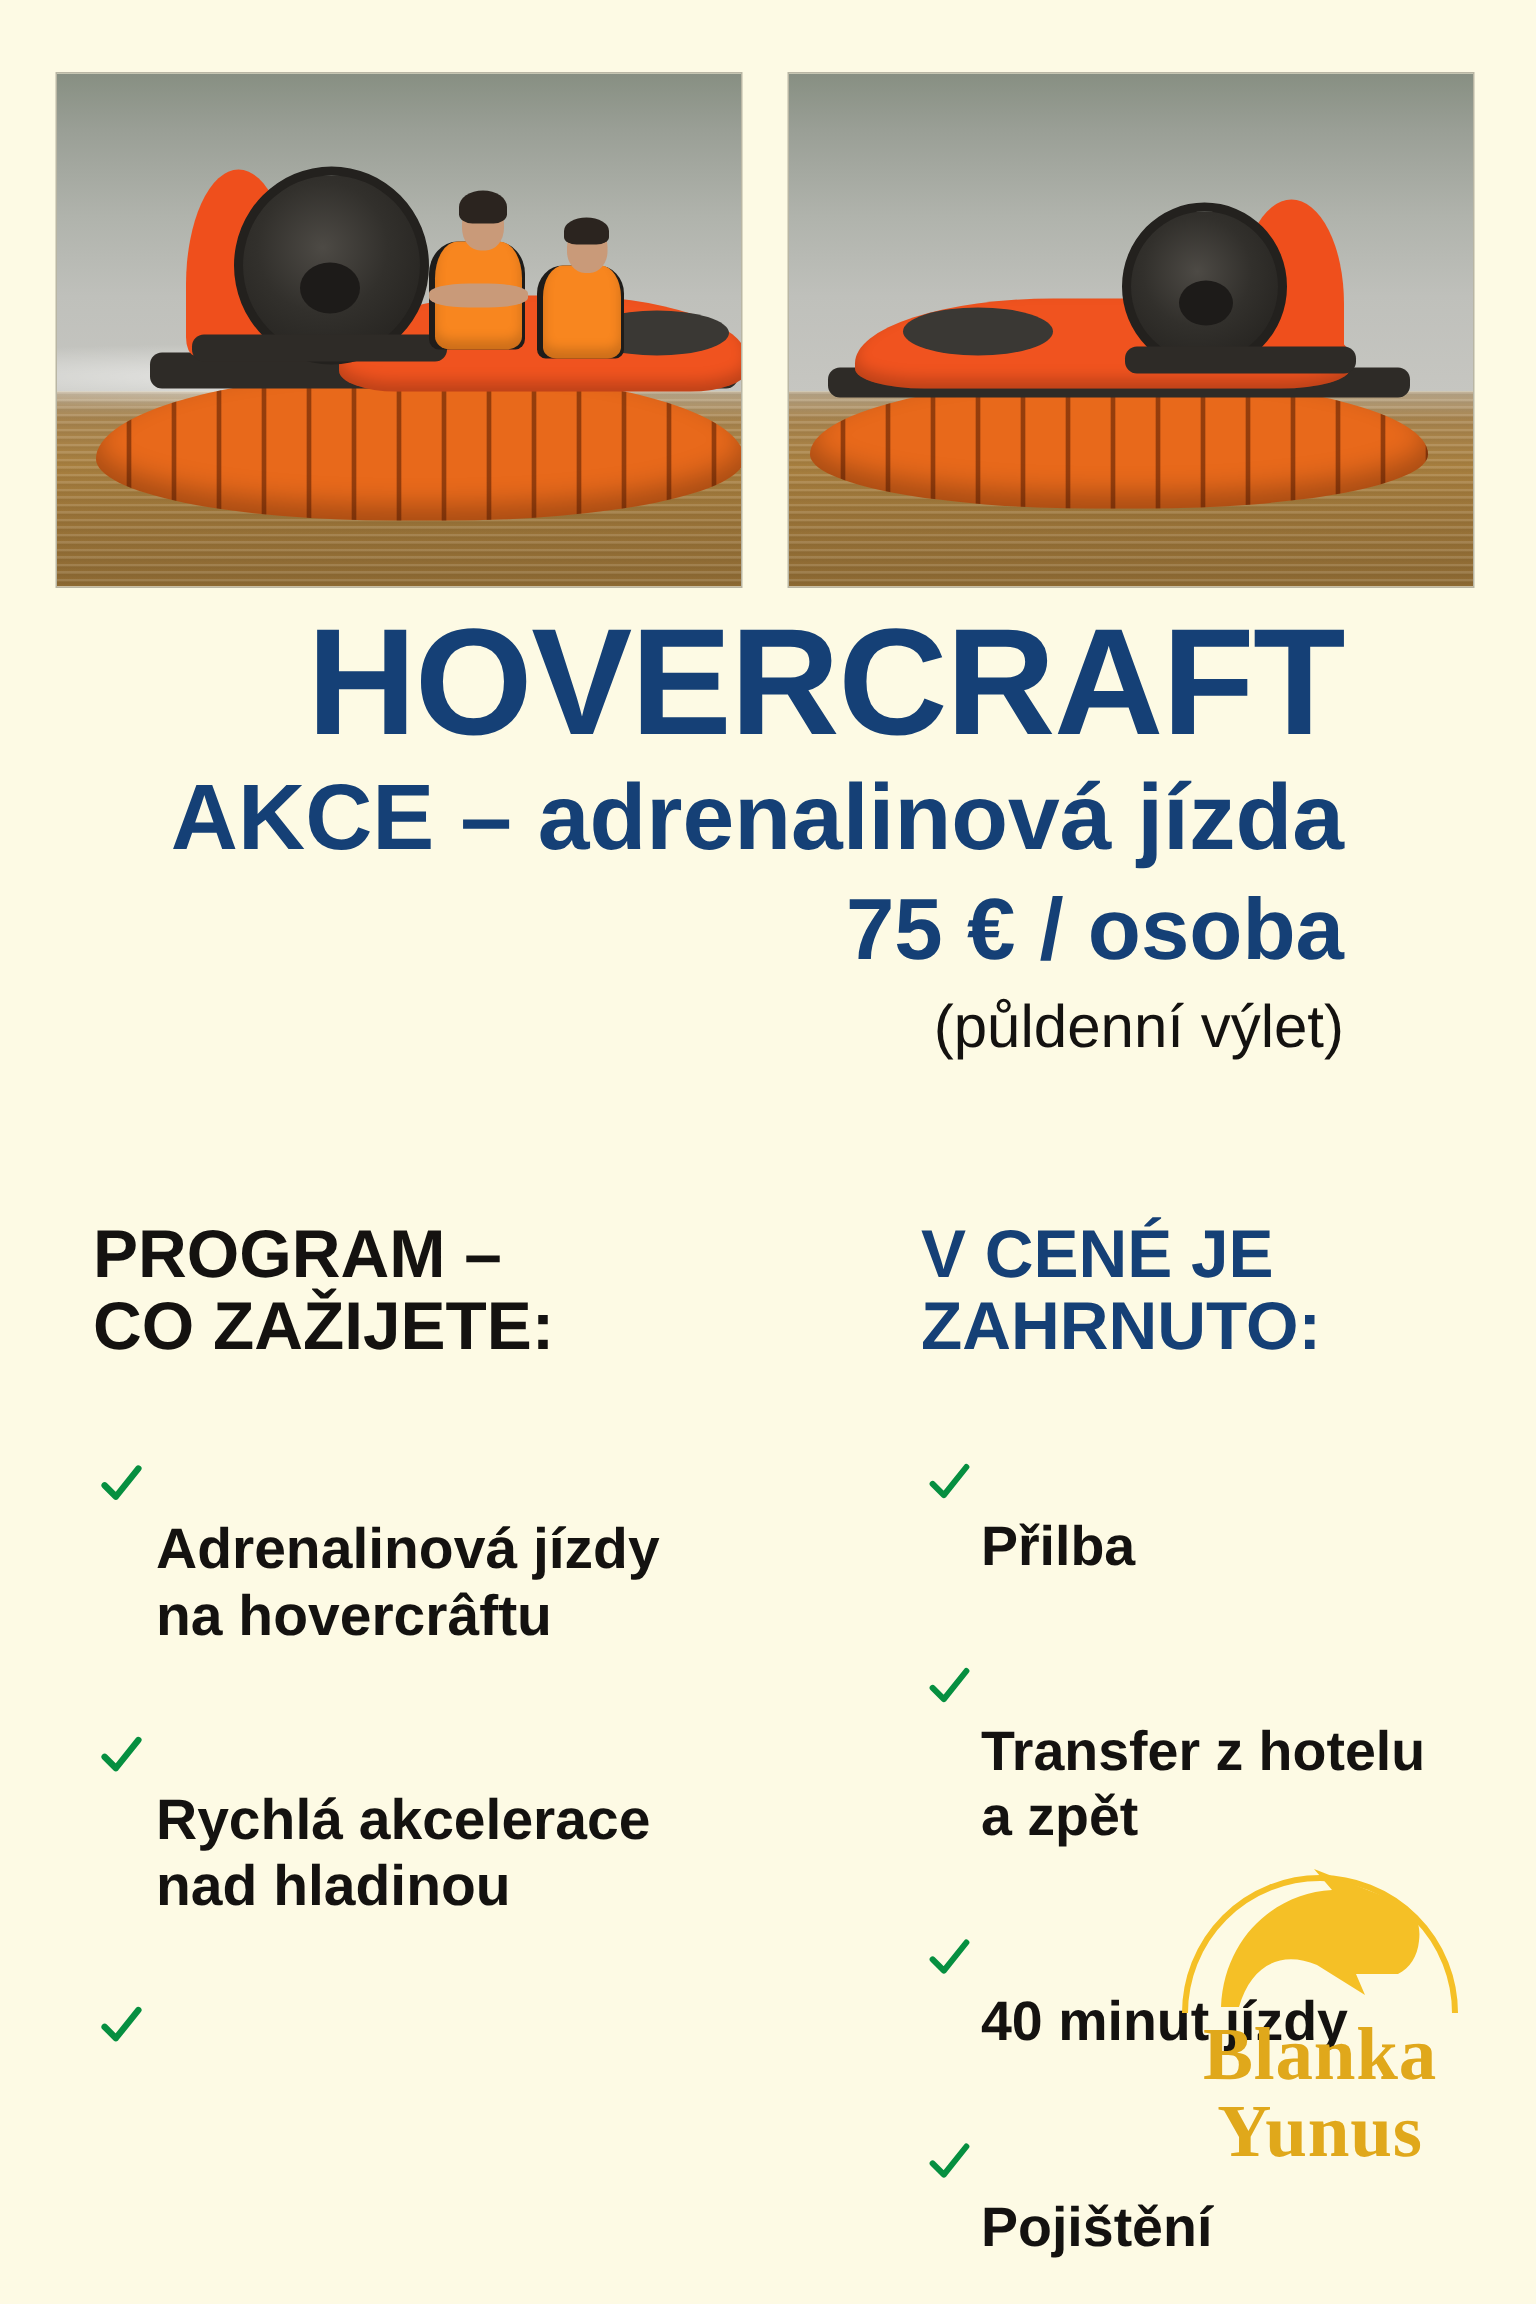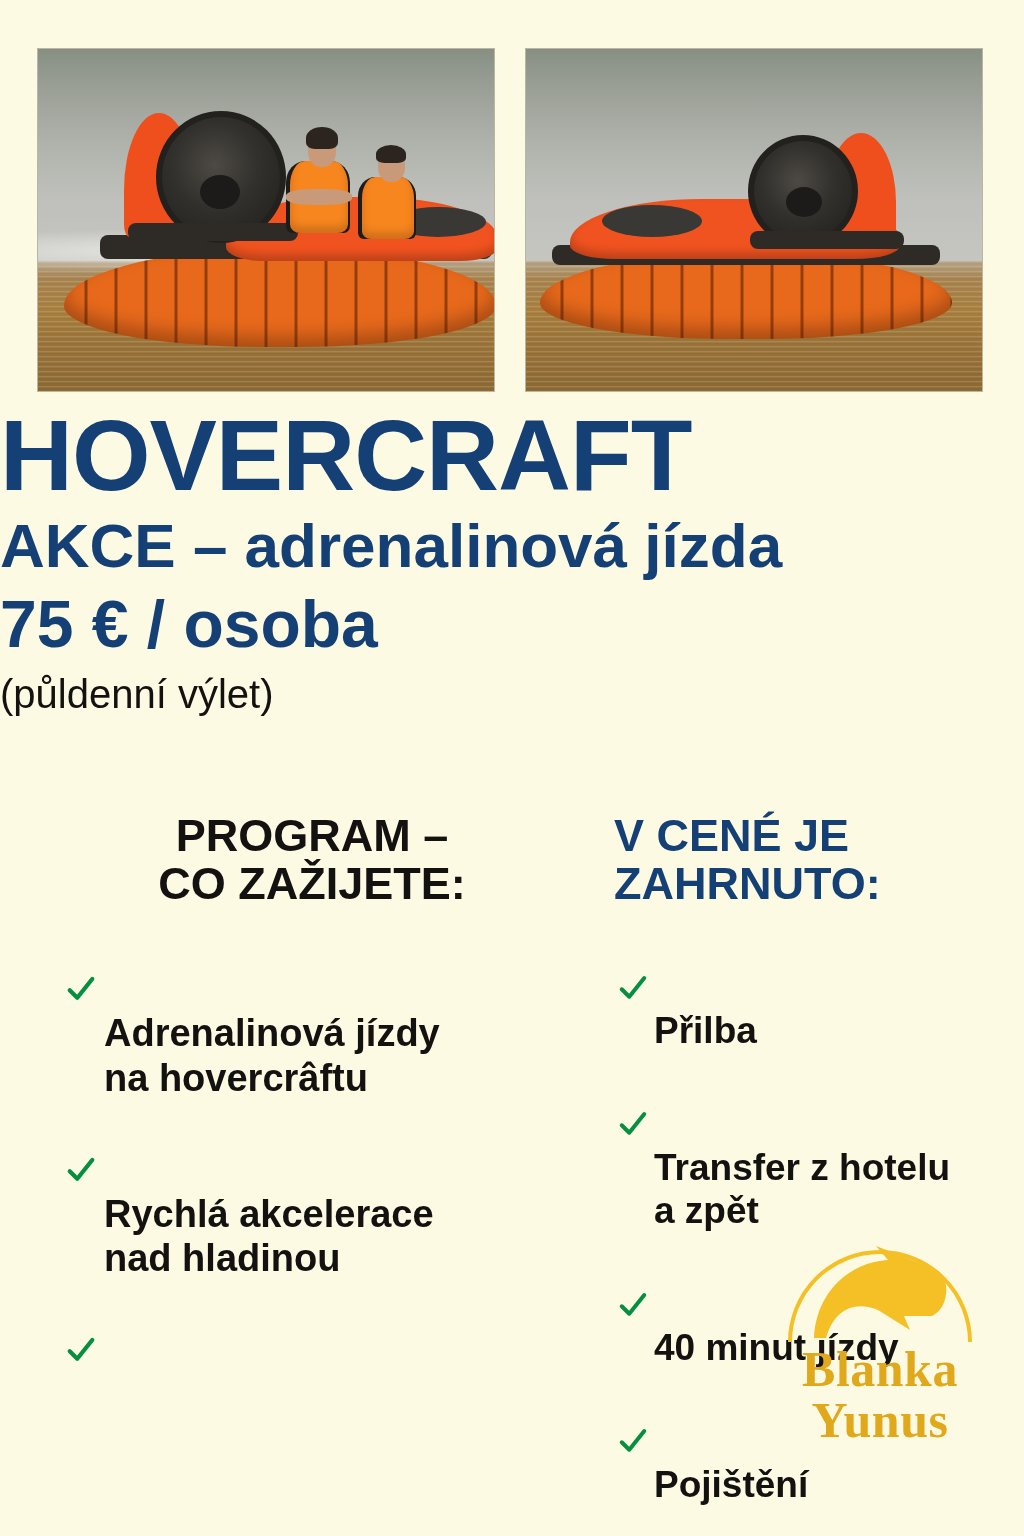--- a/index.html
+++ b/index.html
@@ -125,39 +125,39 @@
     background:#2b241f;
     border-radius:50% 50% 28% 28%;
   }
   .arm {
     position:absolute;
     background:#c99a79;
     border-radius:40%;
   }
 
   
-  .title-block { position:absolute; left:0; top:404px; width:896px; text-align:left; }
+  .title-block { position:absolute; left:0; top:404px; width:896px; text-align:right; }
 
   .h-main {
     font-size:101px;
     font-weight:700;
     letter-spacing:-1px;
     color:#154076;
     line-height:1.02;
     font-family:"Liberation Sans", sans-serif;
   }
   .h-sub {
     font-size:62px;
     font-weight:700;
     color:#154076;
     line-height:1.12;
     margin-top:4px;
   }
   .h-price {
-    font-size:66px;
+    font-size:58px;
     font-weight:700;
     color:#154076;
     line-height:1.12;
     margin-top:8px;
   }
   .h-note {
     font-size:40px;
     font-weight:400;
     color:#141210;
     line-height:1.1;
@@ -174,21 +174,21 @@
   .col-left  { width:562px; padding-left:62px; }
   .col-right { width:462px; padding-left:52px; }
 
   .col-head {
     font-size:45px;
     font-weight:700;
     line-height:1.07;
     margin-bottom:14px;
     white-space:pre-line;
   }
-  .col-head.black { color:#141210;text-align:center; }
+  .col-head.black { color:#141210; }
   .col-head.blue  { color:#154076; }
 
   ul.checks { list-style:none; }
   ul.checks li {
     position:relative;
     padding-left:42px;
     font-size:38px;
     font-weight:700;
     color:#141210;
     line-height:1.17;

